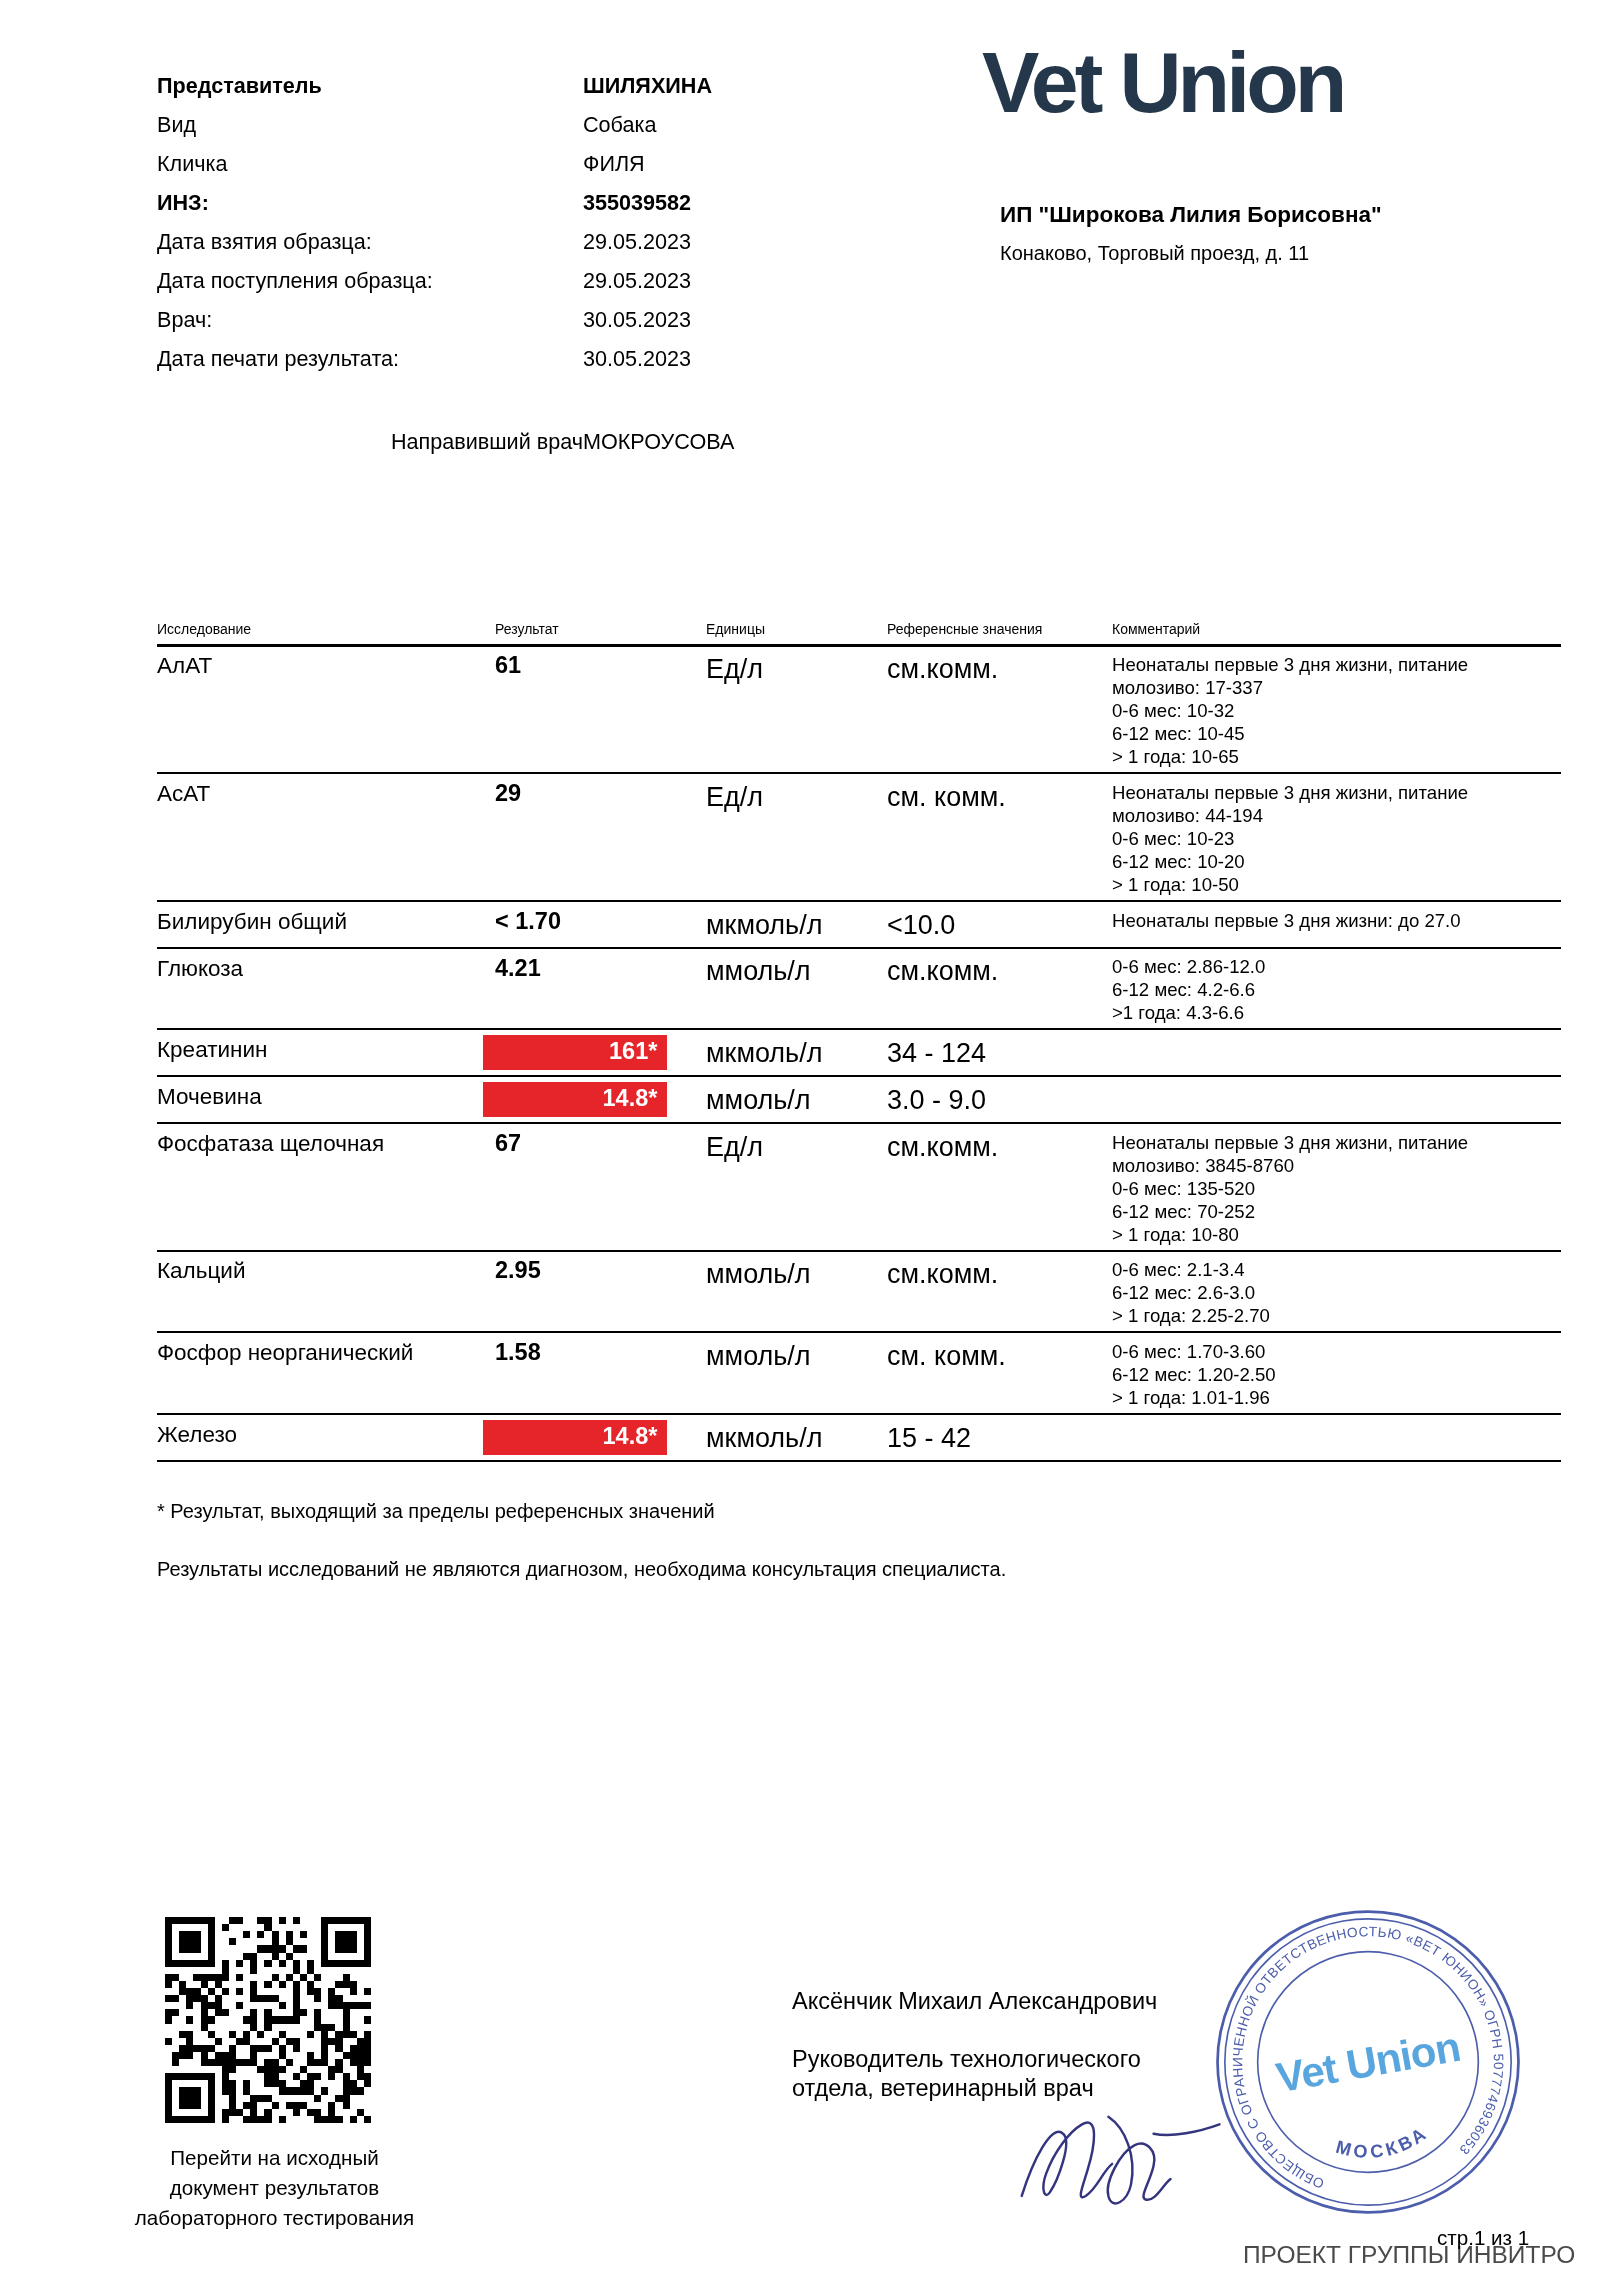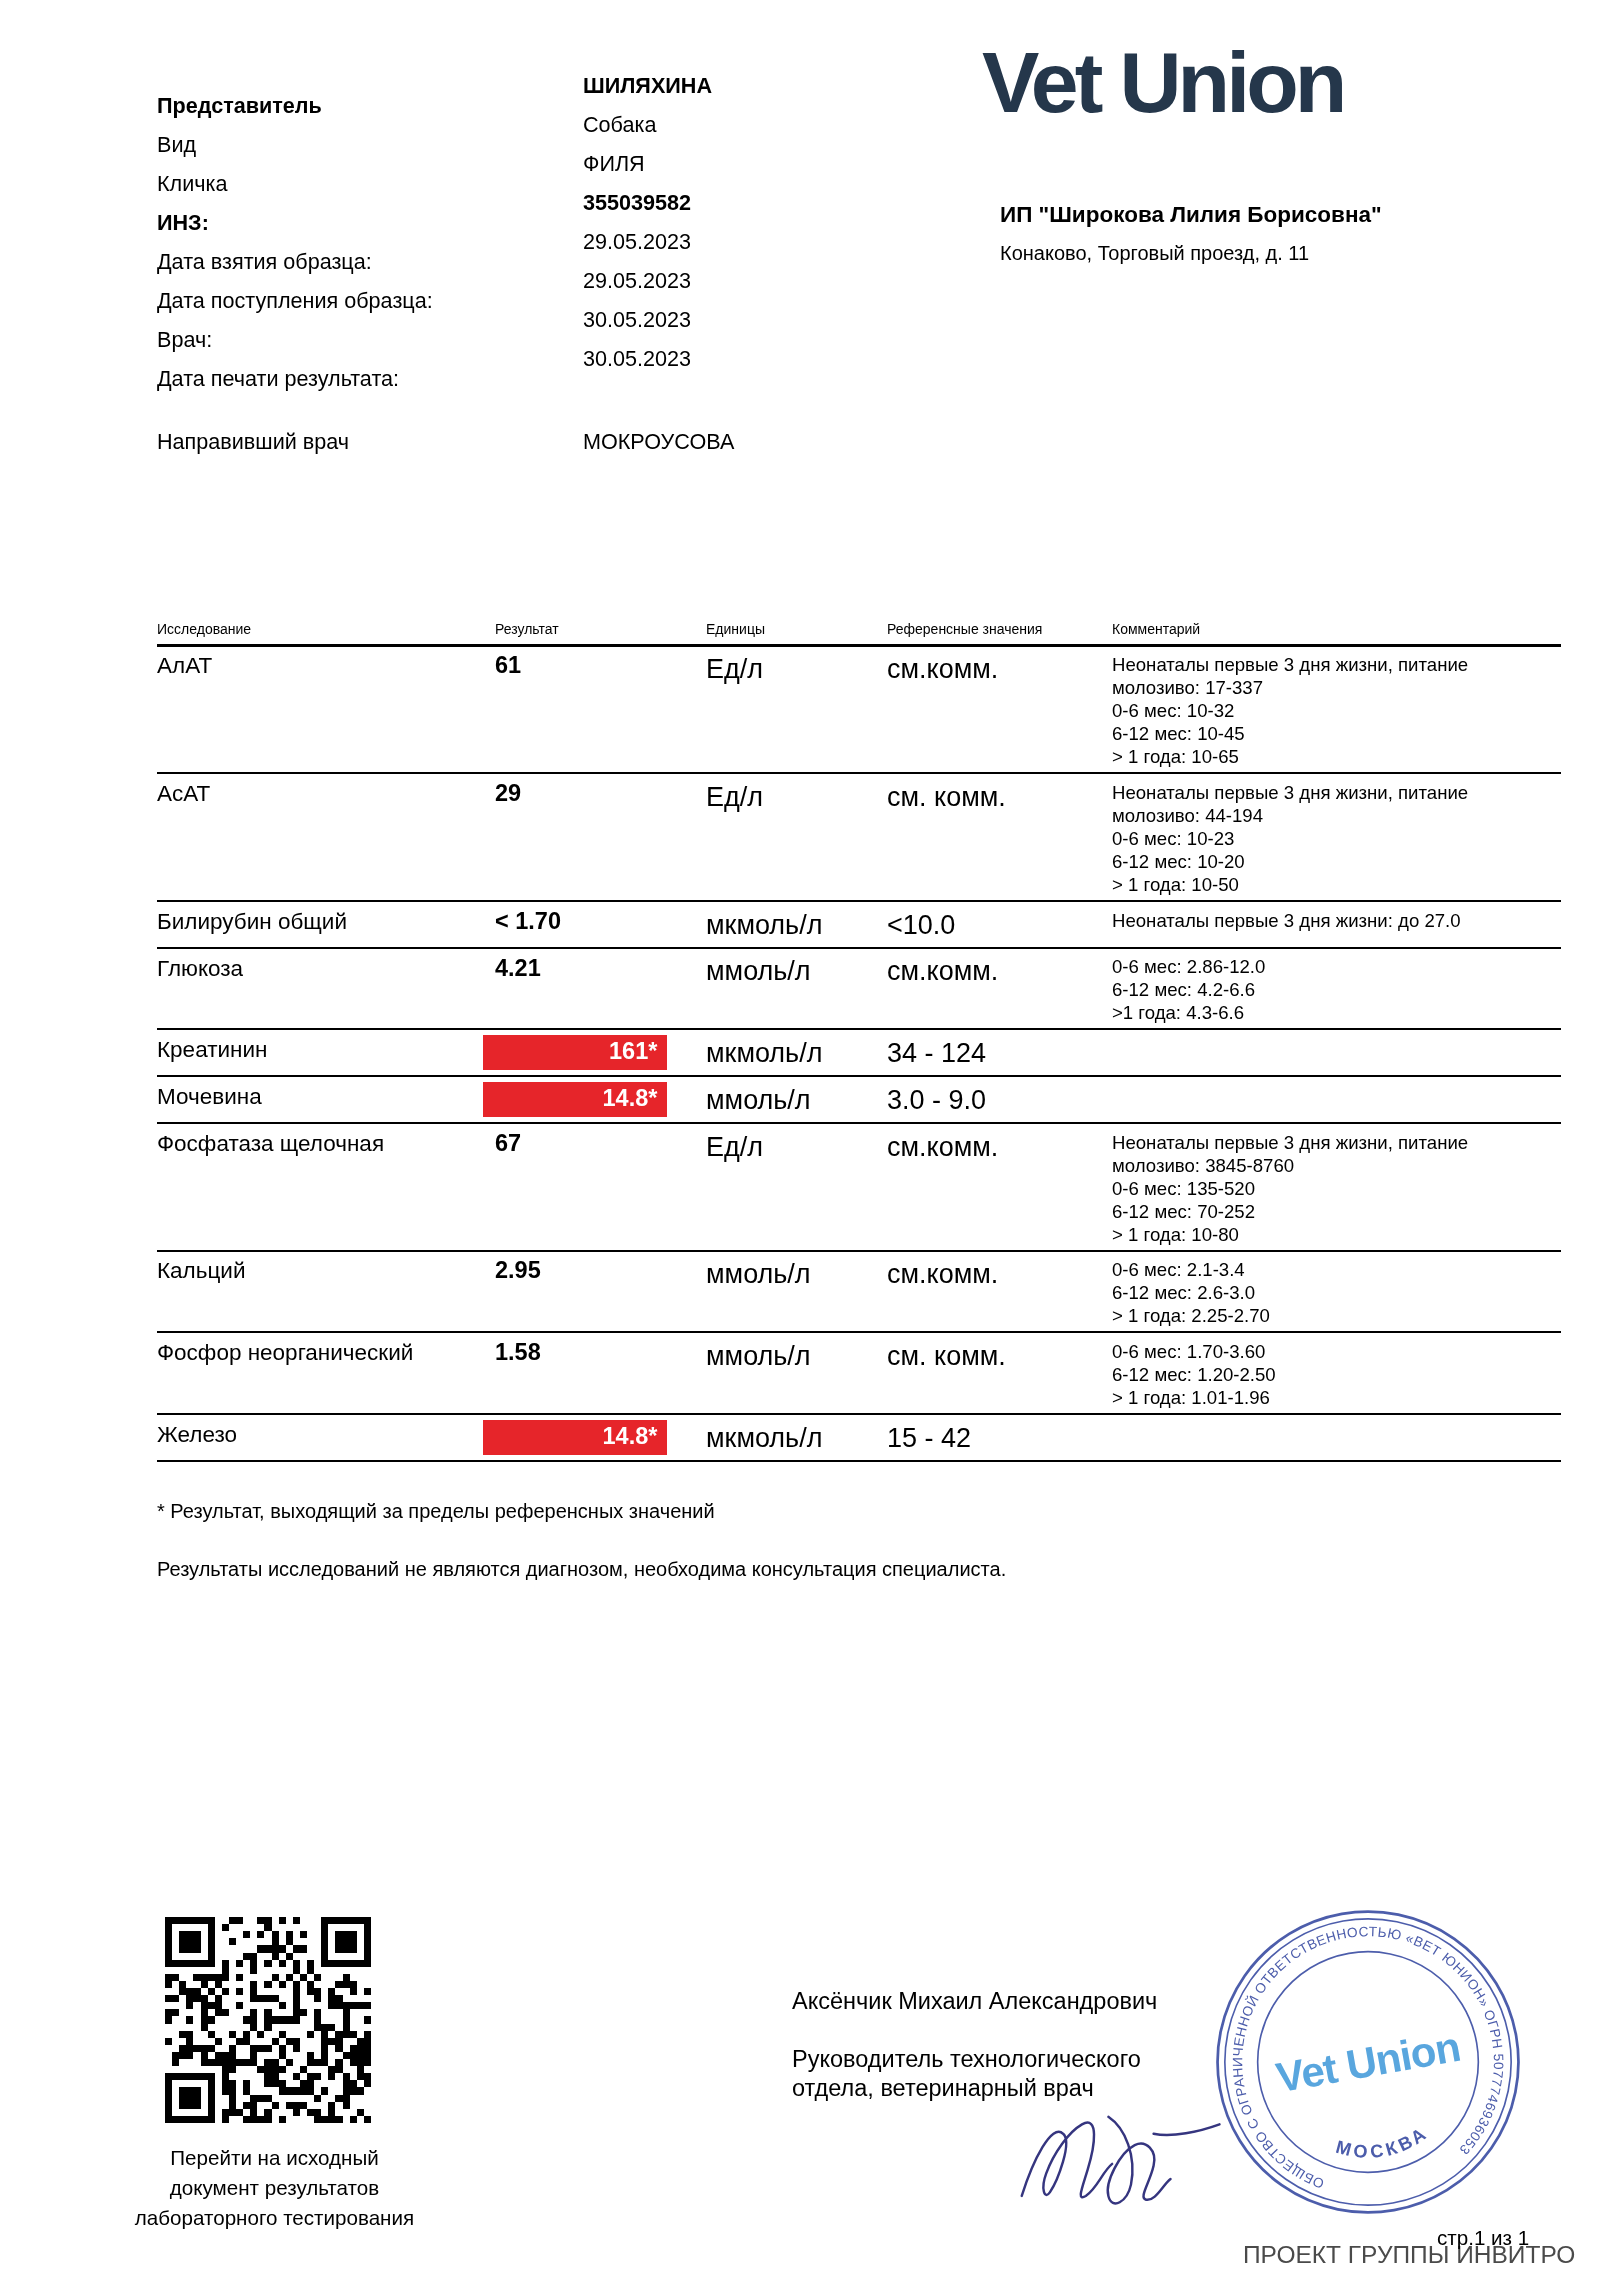--- a/index.html
+++ b/index.html
@@ -8,24 +8,24 @@
     --stamp-blue:#3f51a5;
     --stamp-center:#4da0dc;
   }
   html,body{margin:0;padding:0;background:#fff;}
   .page{position:relative;width:1620px;height:2293px;background:#fff;overflow:hidden;
         font-family:"Liberation Sans",sans-serif;color:#000;}
 
   
   .patient-block{position:absolute;left:157px;top:73px;}
   .info-row{display:flex;height:39px;font-size:21.6px;align-items:flex-start;}
-  .info-row .lbl{width:426px;flex:0 0 426px;margin-top:20px;}
+  .info-row .lbl{width:426px;flex:0 0 426px;}
   .bold{font-weight:bold;}
   .referring{position:absolute;left:157px;top:429px;display:flex;font-size:21.6px;}
-  .referring .lbl{width:426px;flex:0 0 426px;}
+  .referring .lbl{width:426px;flex:0 0 426px;text-align:right;}
 
   
   .logo{position:absolute;left:982px;top:33px;font-size:86px;font-weight:bold;
         letter-spacing:-3.9px;color:var(--logo-navy);}
   .clinic-name{position:absolute;left:1000px;top:202px;font-size:22.5px;font-weight:bold;}
   .clinic-address{position:absolute;left:1000px;top:242px;font-size:20px;}
 
   
   .rtable{position:absolute;left:157px;top:617px;width:1404px;}
   .t-head,.t-row{display:grid;grid-template-columns:338px 211px 181px 225px 1fr;}

